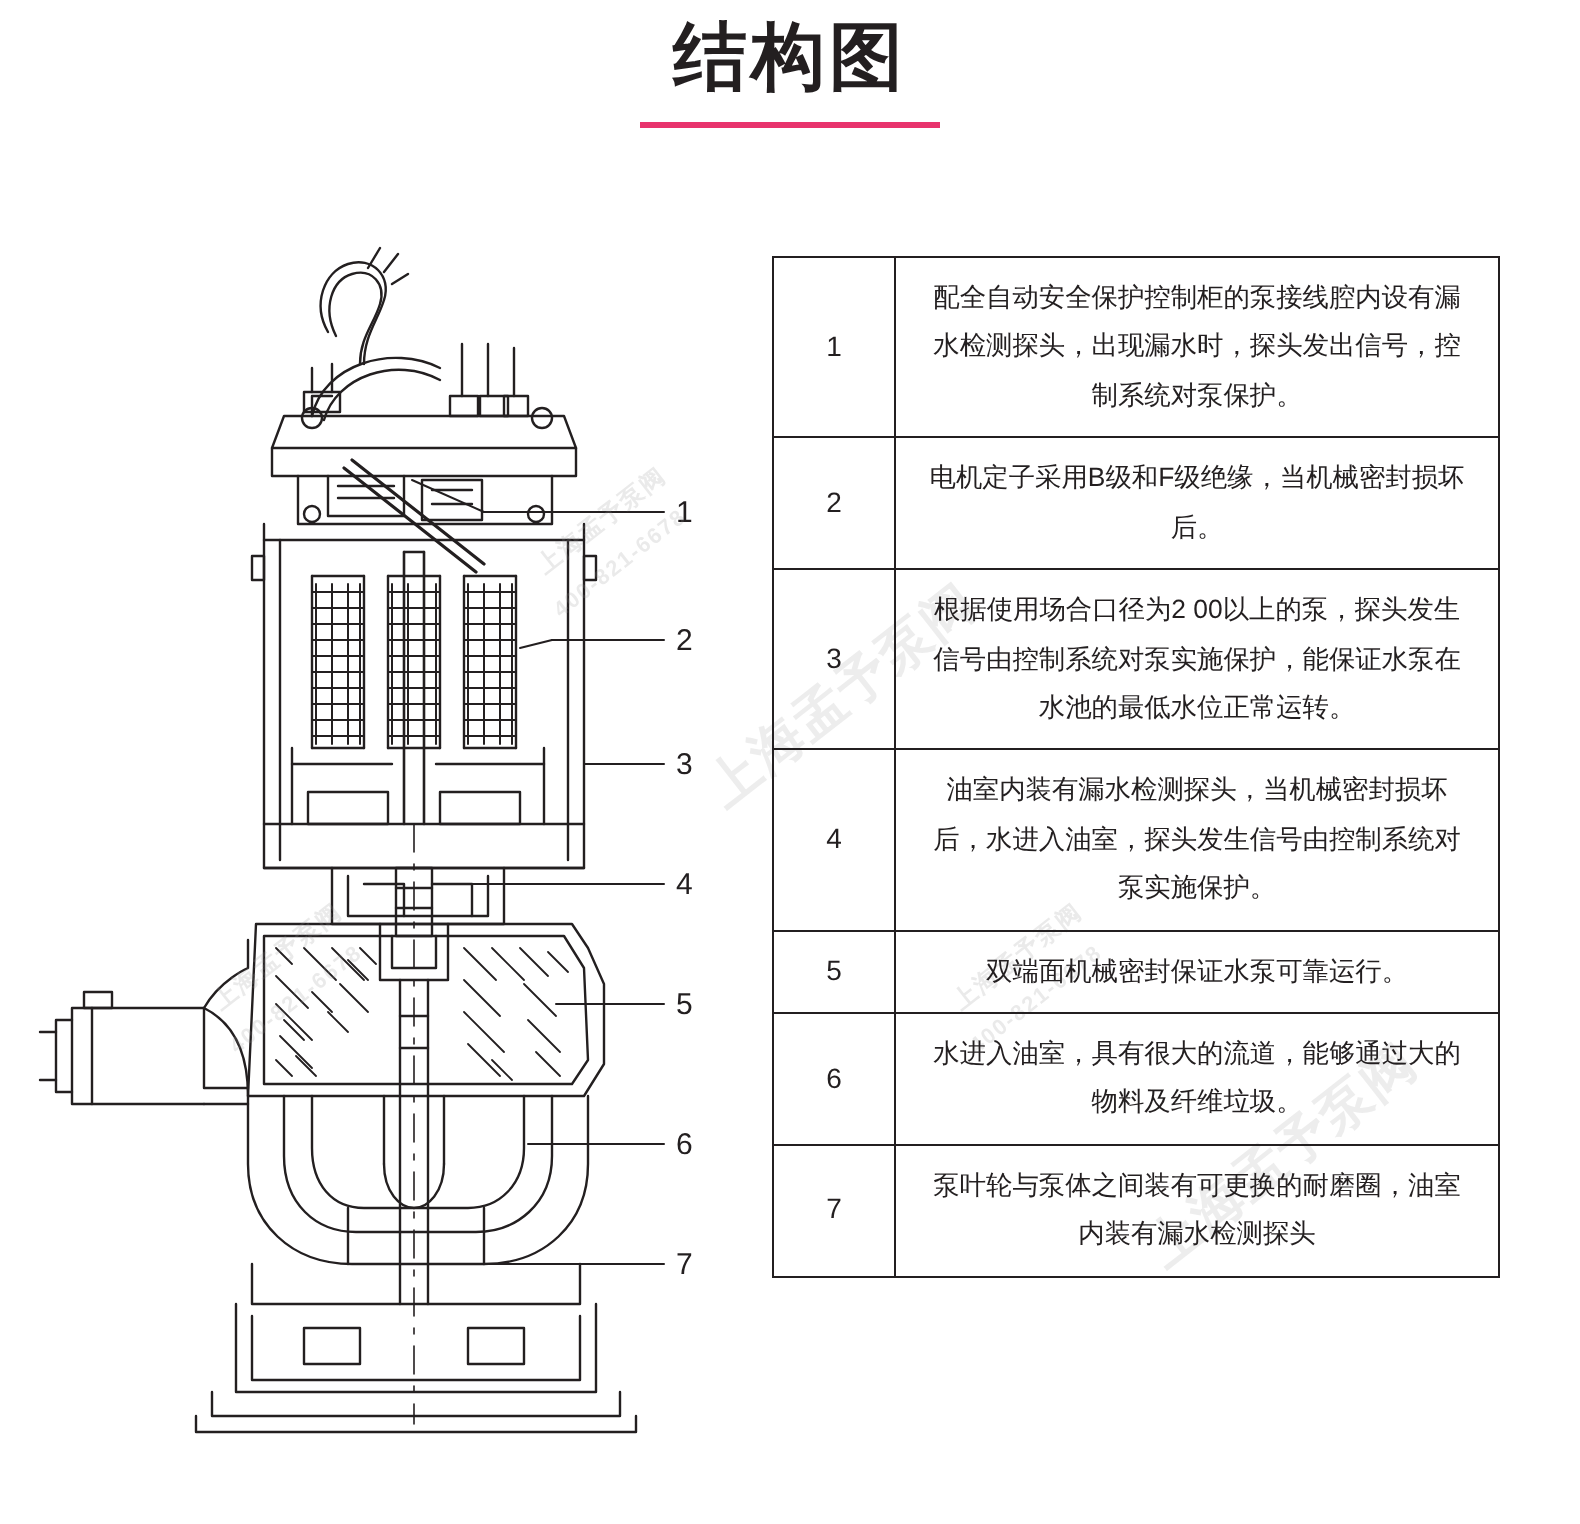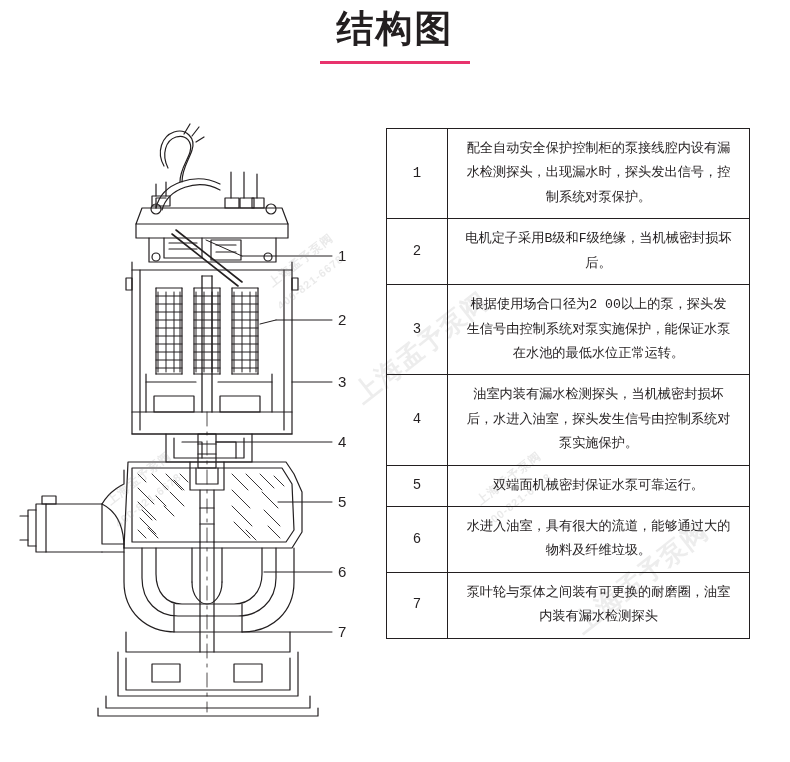--- a/index.html
+++ b/index.html
@@ -63,21 +63,20 @@
     table-layout: fixed;
   }
   .spec-table td {
     border: 1px solid #231f20;
     vertical-align: middle;
     text-align: center;
     font-size: 13.2px;
     line-height: 1.85;
     color: #231f20;
     padding: 7px 6px;
-    font-family: Liberation Mono, monospace;
   }
   .spec-table td.num {
     width: 48px;
     font-size: 14px;
   }
   .spec-table td.desc {
     padding: 8px 16px;
   }
   
   .wm {

